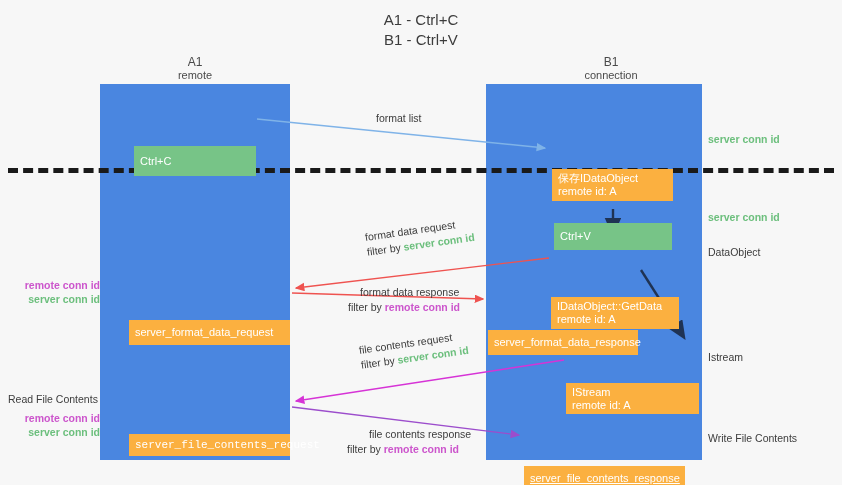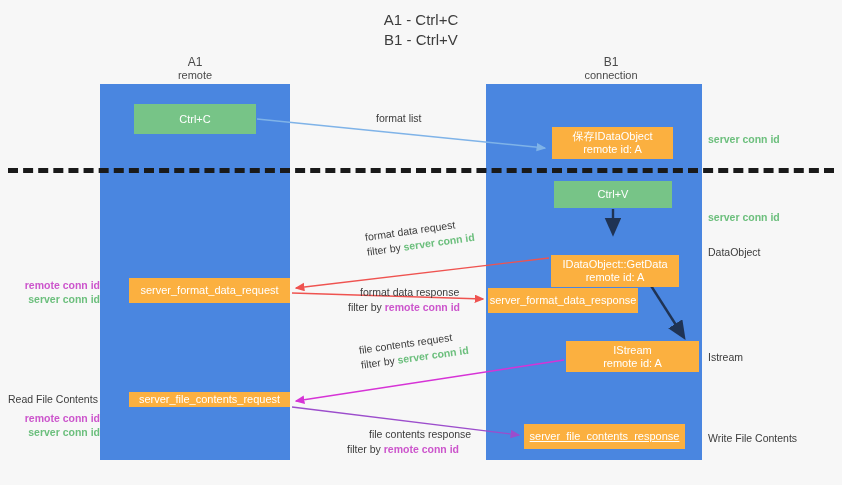--- a/index.html
+++ b/index.html
@@ -52,39 +52,40 @@
     height: 376px;
   }
   #lane-a1 { left: 100px; width: 190px; }
   #lane-b1 { left: 486px; width: 216px; }
 
   
   .box {
     box-sizing: border-box;
     display: flex;
     flex-direction: column;
-    align-items: center;
+    align-items: flex-start;
     justify-content: center;
     color: #ffffff;
     font-size: 11px;
     line-height: 13px;
     text-align: center;
     padding: 4px 6px;
+    margin-top: 42px;
   }
   .box.green { background: #77c487; }
   .box.orange { background: #fbb040; }
 
   #box-ctrlc   { left: 134px; top: 104px; width: 122px; height: 30px; }
   #box-save    { left: 552px; top: 127px; width: 121px; height: 32px; }
   #box-ctrlv   { left: 554px; top: 181px; width: 118px; height: 27px; }
   #box-getdata { left: 551px; top: 255px; width: 128px; height: 32px; }
   #box-istream { left: 566px; top: 341px; width: 133px; height: 31px; }
   #box-sfdreq  { left: 129px; top: 278px; width: 161px; height: 25px; }
   #box-sfdres  { left: 488px; top: 288px; width: 150px; height: 25px; }
-  #box-sfcreq  { left: 129px; top: 392px; width: 161px; height: 15px; }
+  #box-sfcreq  { left: 129px; top: 392px; width: 161px; height: 22px; font-family: Liberation Mono, monospace; }
   #box-sfcres  { left: 524px; top: 424px; width: 161px; height: 25px; text-decoration: underline; }
 
   
   #divider {
     left: 8px; top: 168px;
     width: 826px; height: 0;
     border-top: 5px dashed #1a1a1a;
   }
 
   

